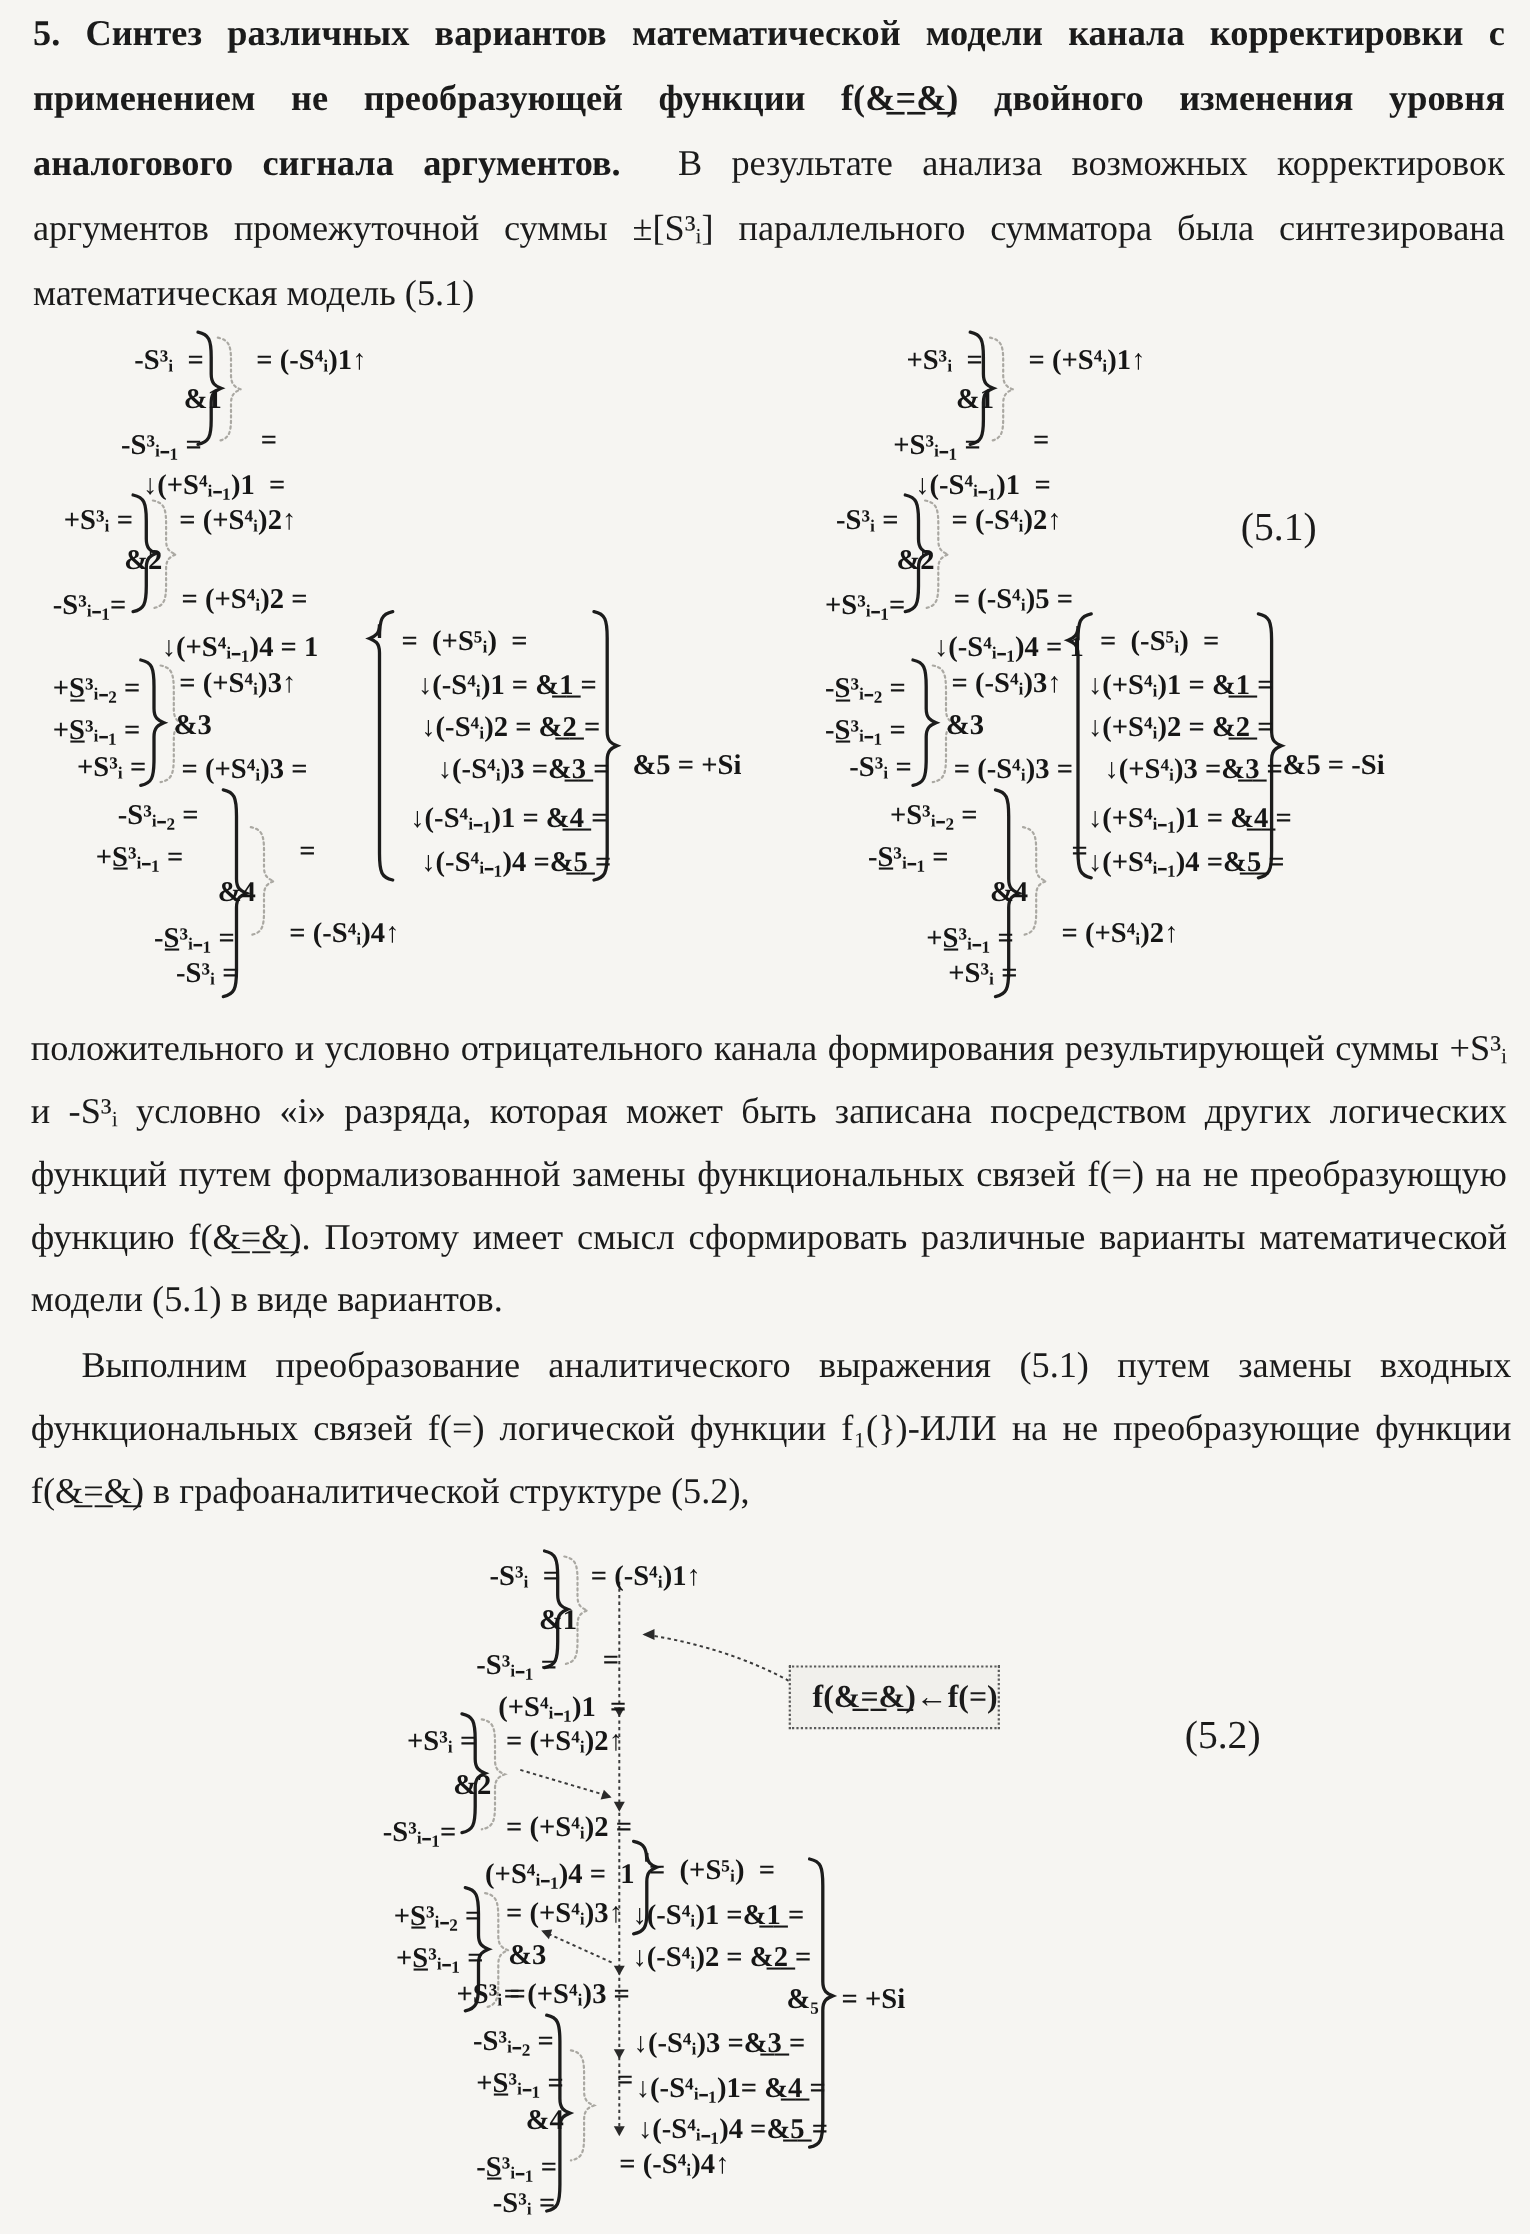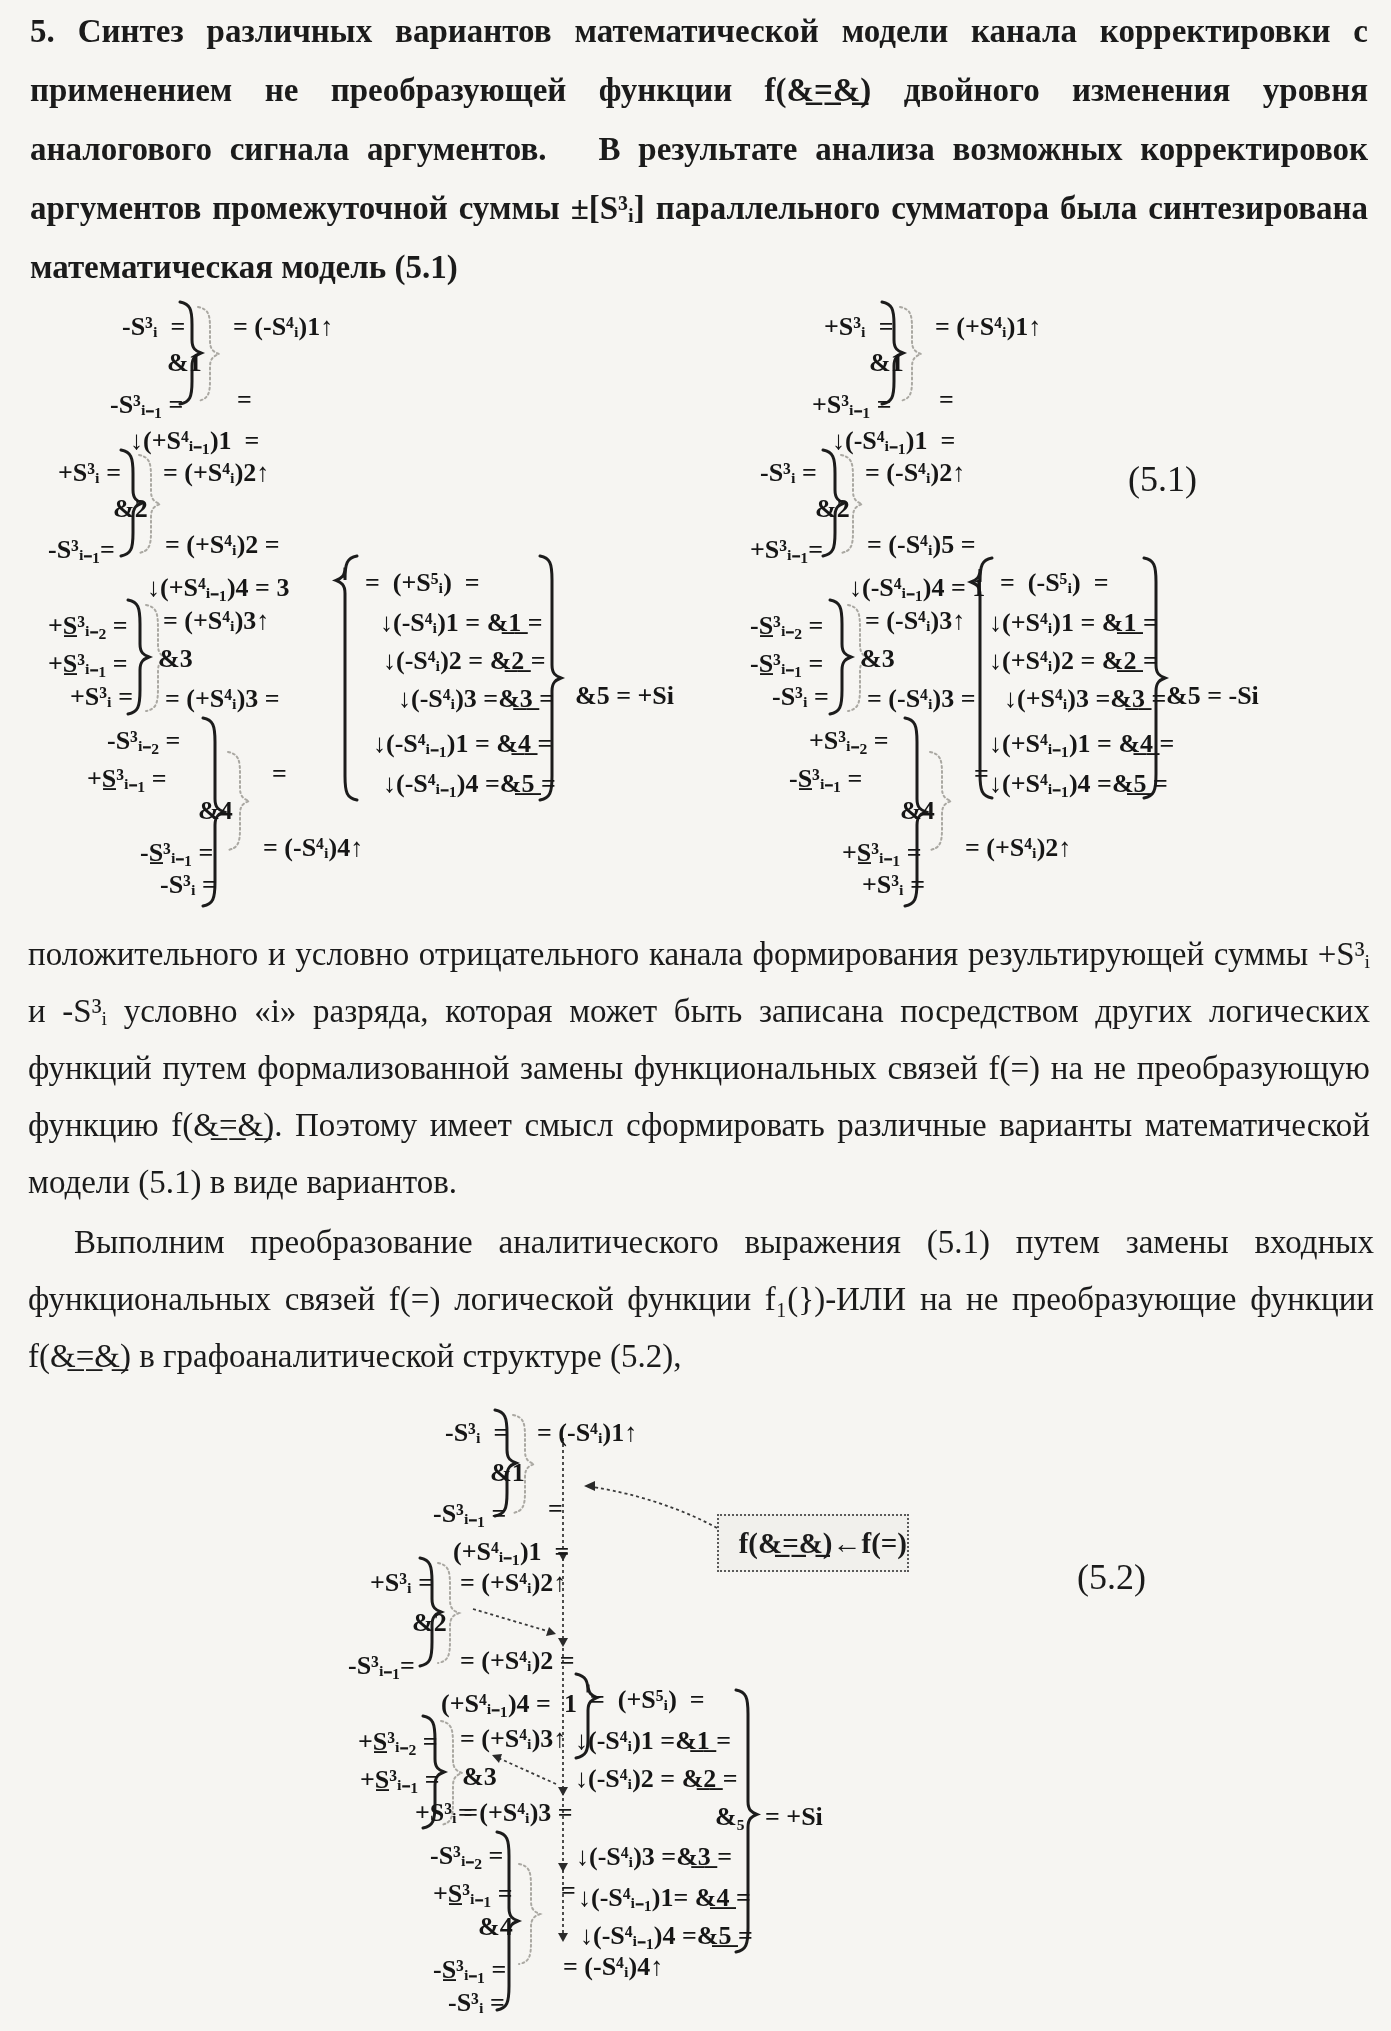--- a/index.html
+++ b/index.html
@@ -1,19 +1,19 @@
 <!DOCTYPE html>
 <html><head>
 <meta charset="utf-8">
 <style>
   html,body{margin:0;padding:0;}
   body{width:1391px;height:2031px;background:#f6f5f2;position:relative;overflow:hidden;
        font-family:"Liberation Serif",serif;color:#1b1b1b;}
   .para{position:absolute;text-align:justify;font-size:33px;line-height:59px;margin:0;}
-  #para1{left:30px;top:2px;width:1338px;font-weight:bold;}
+  #para1{left:30px;top:2px;width:1338px;}
   #para2{left:28px;top:926px;width:1342px;line-height:57px;}
   #para3{left:28px;top:1214px;width:1346px;line-height:57px;text-indent:46px;}
   .gap{display:inline-block;width:52px;height:1px;}
   .fblock{position:absolute;}
   #f51l{left:40px;top:300px;width:660px;height:650px;}
   #f51r{left:742px;top:300px;width:648px;height:650px;}
   #f52{left:348px;top:1406px;width:720px;height:625px;}
   .ov{position:absolute;left:0;top:0;}
   .fl{position:absolute;white-space:pre;font:700 26px "Liberation Serif",serif;color:#161616;}
   .eqlabel{position:absolute;font-size:36px;color:#1b1b1b;text-align:right;}
@@ -45,21 +45,21 @@
       <path d="M 317 256 C 307 258 305 263 305 280 L 305 267.4 C 305 276.4 301 278.4 296 280.4 C 301 282.4 305 284.4 305 293.4 L 305 476 C 305 493 307 498 317 500" class="bsolid"></path>
       <path d="M 500 256 C 510 258 512 263 512 280 L 512 365 C 512 374 516 376 521 378 C 516 380 512 382 512 391 L 512 476 C 512 493 510 498 500 500" class="bsolid"></path>
     </svg>
   <span class="fl" style="left:82px;top:12px">-S³ᵢ  =</span>
   <span class="fl" style="left:127px;top:48px">&amp;1</span>
   <span class="fl" style="left:70px;top:85px">-S³ᵢ₋₁ =</span>
   <span class="fl" style="left:90px;top:121px">↓(+S⁴ᵢ₋₁)1  =</span>
   <span class="fl" style="left:18px;top:158px">+S³ᵢ =</span>
   <span class="fl" style="left:73px;top:194px">&amp;2</span>
   <span class="fl" style="left:8px;top:230px">-S³ᵢ₋₁=</span>
-  <span class="fl" style="left:107px;top:268px">↓(+S⁴ᵢ₋₁)4 = 3</span>
+  <span class="fl" style="left:107px;top:268px">↓(+S⁴ᵢ₋₁)4 = 1</span>
   <span class="fl" style="left:8px;top:306px">+S̲³ᵢ₋₂ =</span>
   <span class="fl" style="left:8px;top:344px">+S̲³ᵢ₋₁ =</span>
   <span class="fl" style="left:30px;top:382px">+S³ᵢ =</span>
   <span class="fl" style="left:67px;top:421px">-S³ᵢ₋₂ =</span>
   <span class="fl" style="left:47px;top:459px">+S̲³ᵢ₋₁ =</span>
   <span class="fl" style="left:158px;top:496px">&amp;4</span>
   <span class="fl" style="left:100px;top:533px">-S̲³ᵢ₋₁ =</span>
   <span class="fl" style="left:120px;top:570px">-S³ᵢ =</span>
   <span class="fl" style="left:193px;top:12px">= (-S⁴ᵢ)1↑</span>
   <span class="fl" style="left:197px;top:85px">=</span>

